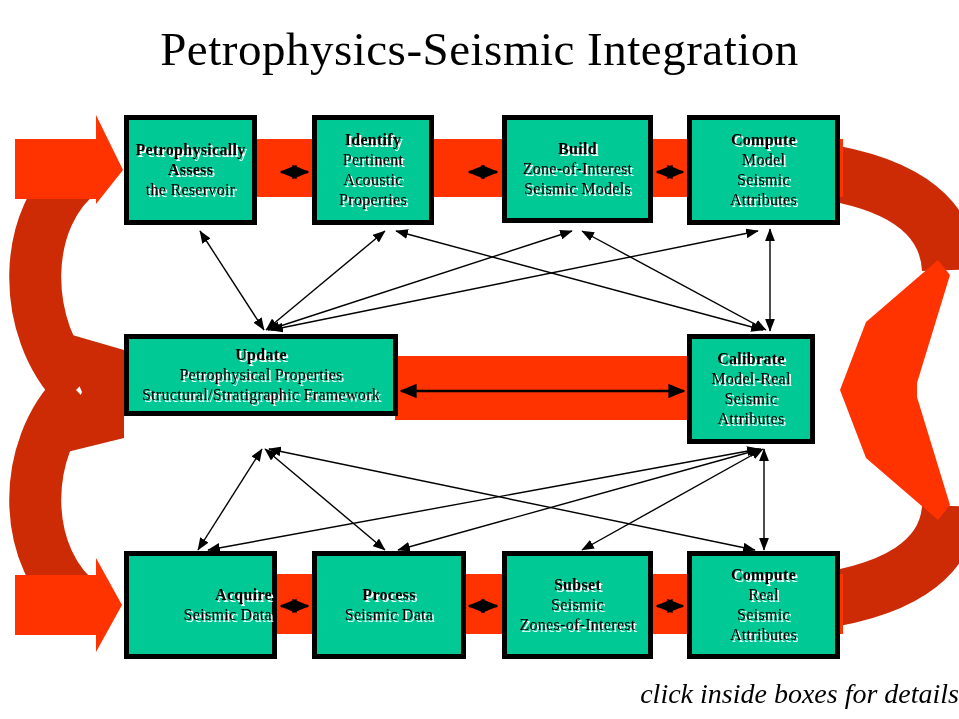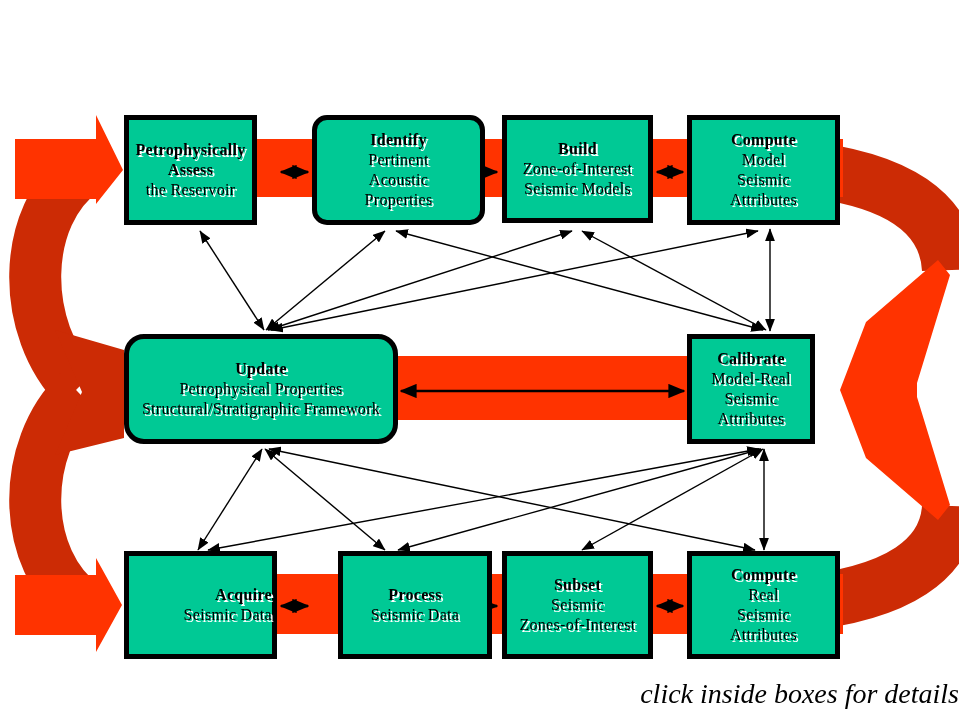--- a/index.html
+++ b/index.html
@@ -10,35 +10,36 @@
          font-size:47px;letter-spacing:0.5px;color:#000;}
   .caption{position:absolute;top:678px;left:0;width:100%;text-align:right;z-index:3;
          font-size:28px;font-style:italic;color:#000;}
   .box{position:absolute;z-index:2;background:#00C995;border:5px solid #000;box-sizing:border-box;
        display:flex;flex-direction:column;justify-content:center;align-items:center;
        text-align:center;color:#000;font-size:16px;line-height:20px;letter-spacing:0.3px;
        text-shadow:2px 2px 0 #ffffff;cursor:pointer;}
   .ln{white-space:nowrap;}
   .ln.b{font-weight:bold;}
   .bx0{left:124px;top:115px;width:133px;height:110px;}
-  .bx1{left:312px;top:115px;width:173px;height:110px;border-radius:15px;}
+  .bx1{left:312px;top:115px;width:122px;height:110px;}
   .bx2{left:502px;top:115px;width:151px;height:108px;text-align:right;}
   .bx3{left:687px;top:115px;width:153px;height:110px;}
-  .bx4{left:124px;top:334px;width:274px;height:110px;border-radius:20px;}
+  .bx4{left:124px;top:334px;width:274px;height:82px;}
   .bx5{left:687px;top:334px;width:128px;height:110px;}
   .bx6{left:124px;top:551px;width:153px;height:108px;align-items:flex-end;}
-  .bx7{left:312px;top:551px;width:154px;height:108px;margin-left:26px;}
+  .bx7{left:312px;top:551px;width:154px;height:108px;}
   .bx8{left:502px;top:551px;width:151px;height:108px;text-align:right;}
   .bx9{left:687px;top:551px;width:153px;height:108px;}
 </style>
 </head>
 <body>
 
 <div id="slide">
 
+  <div class="title">Petrophysics-Seismic Integration</div>
 
   <svg id="flow-svg" width="959" height="719" viewBox="0 0 959 719">
     <defs>
       <marker id="ahS" markerWidth="9" markerHeight="7" refX="8.5" refY="3.5" orient="auto-start-reverse">
         <path d="M0,0 L9,3.5 L0,7 Z" fill="#000"></path>
       </marker>
       <marker id="ahB" markerWidth="6.5" markerHeight="5.5" refX="6" refY="2.75" orient="auto-start-reverse">
         <path d="M0,0 L6.5,2.75 L0,5.5 Z" fill="#000"></path>
       </marker>
     </defs>

